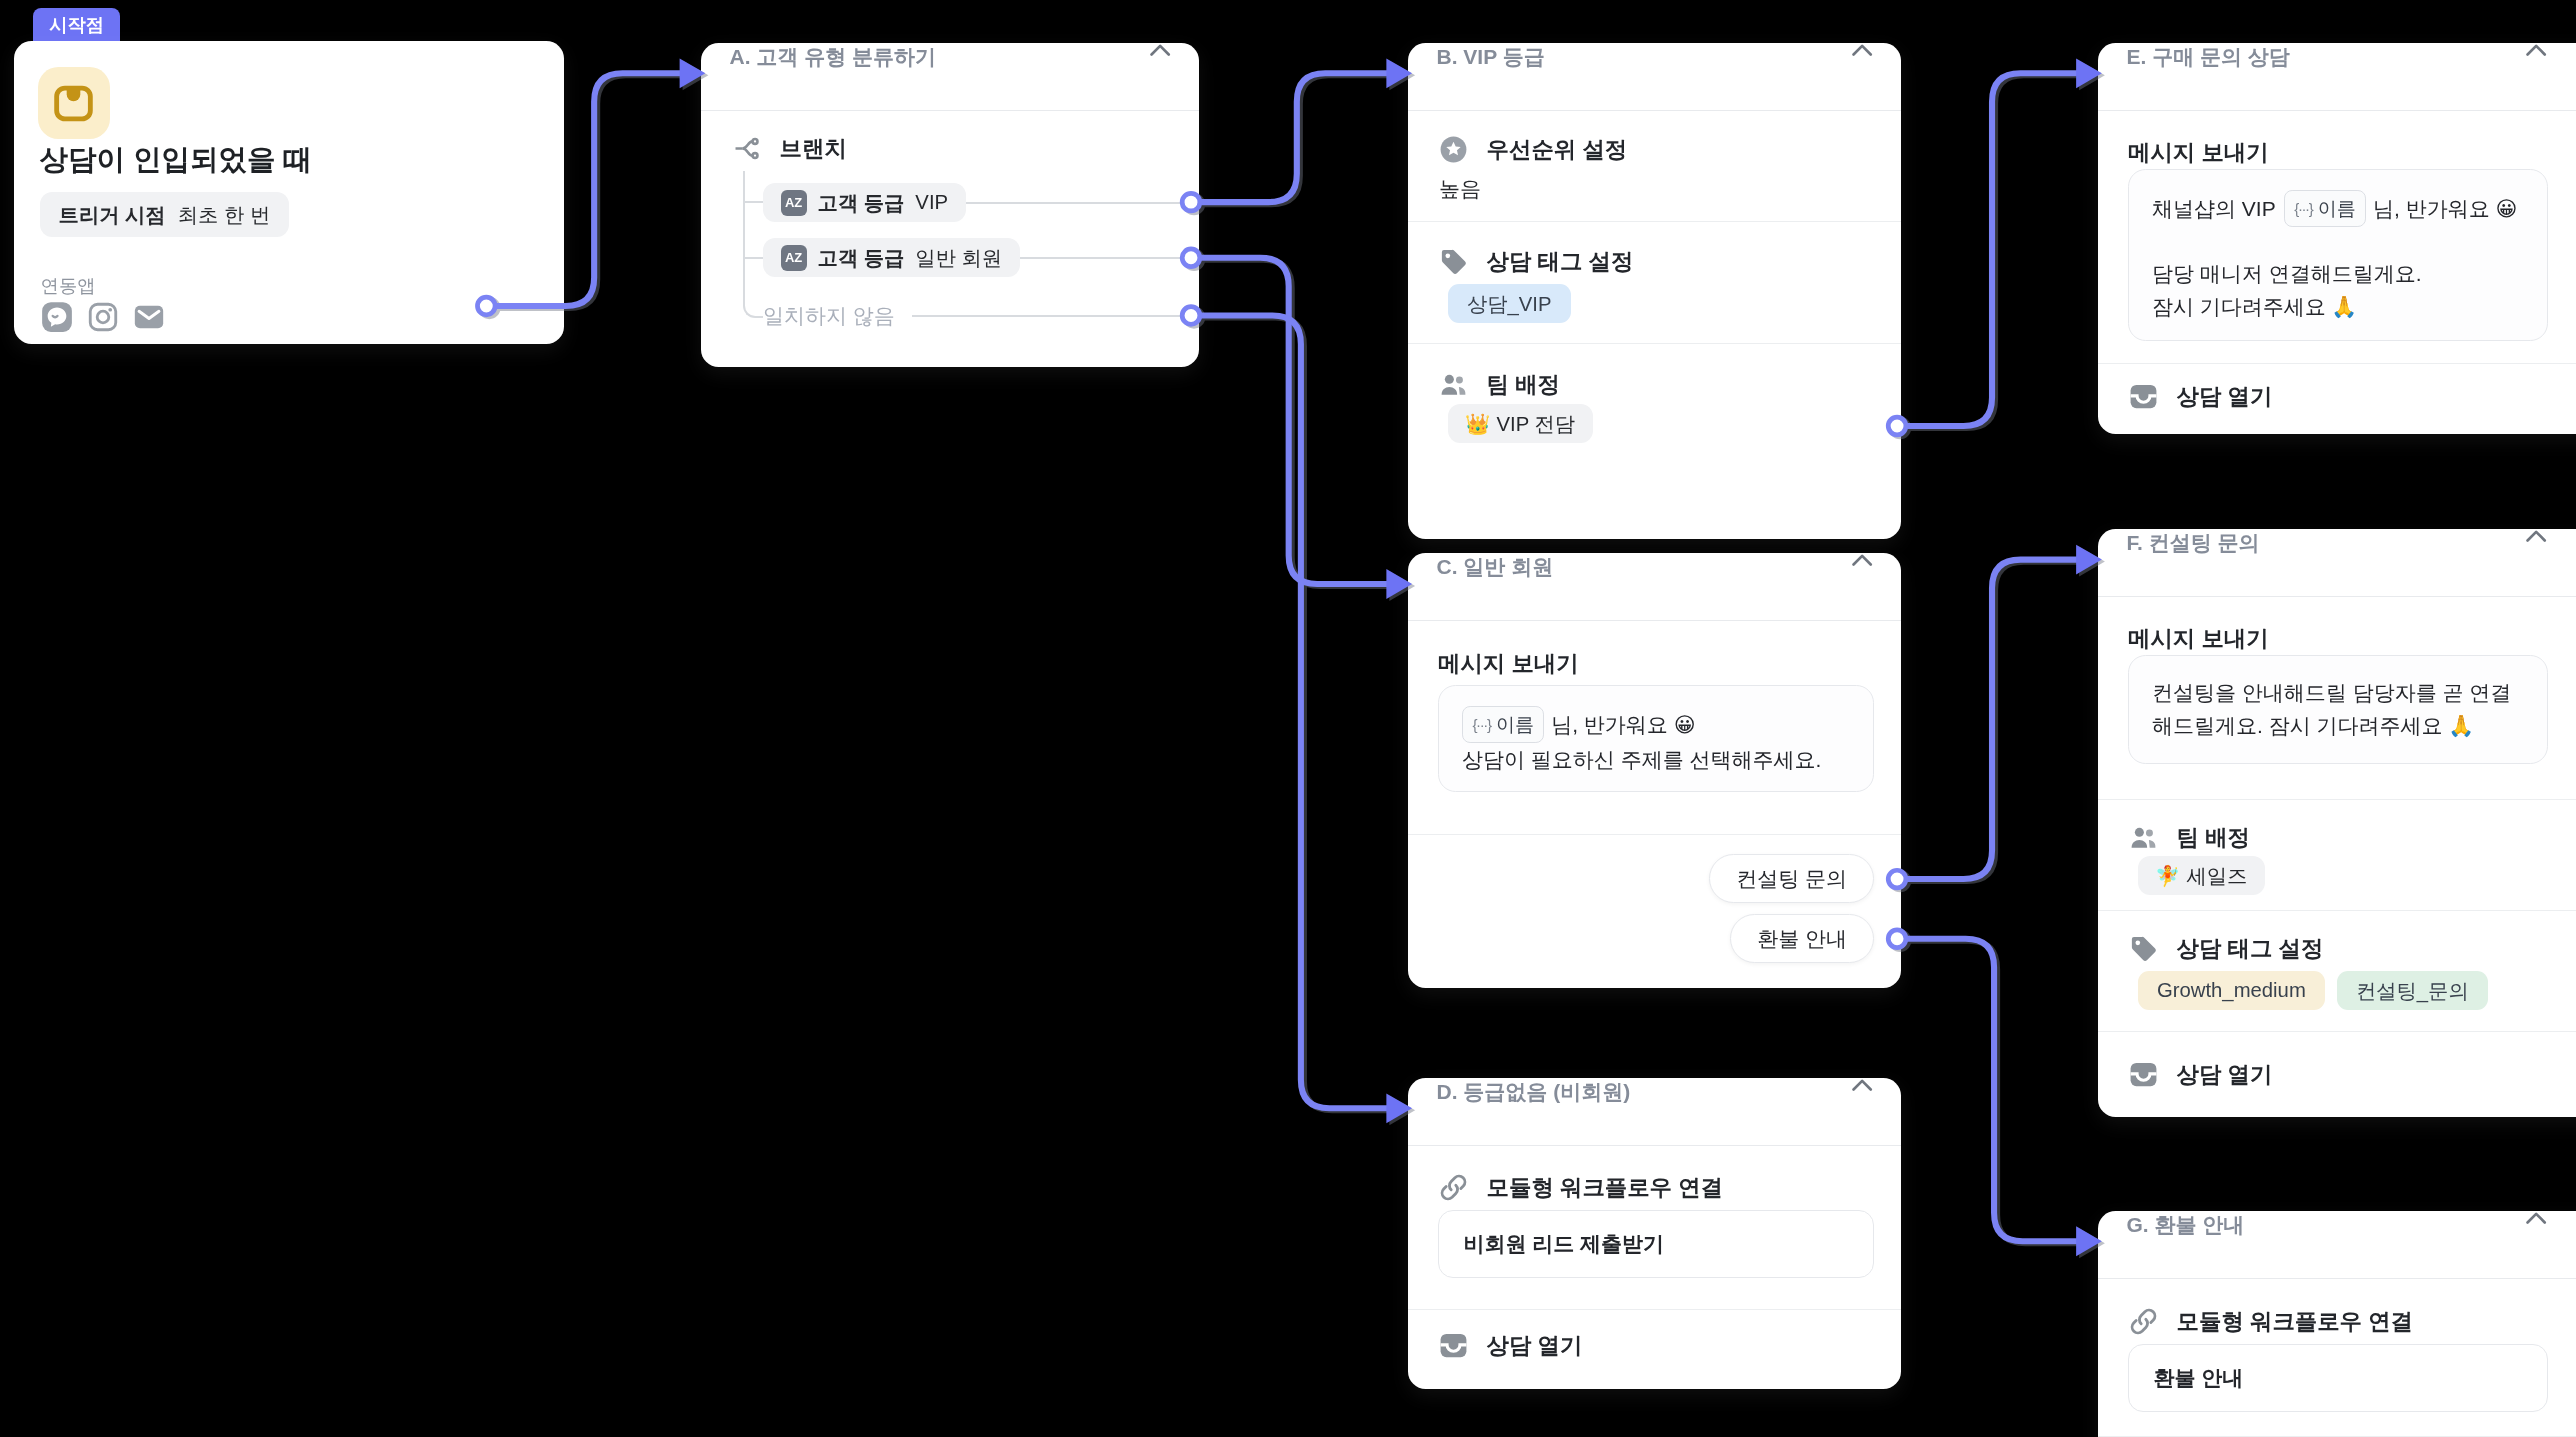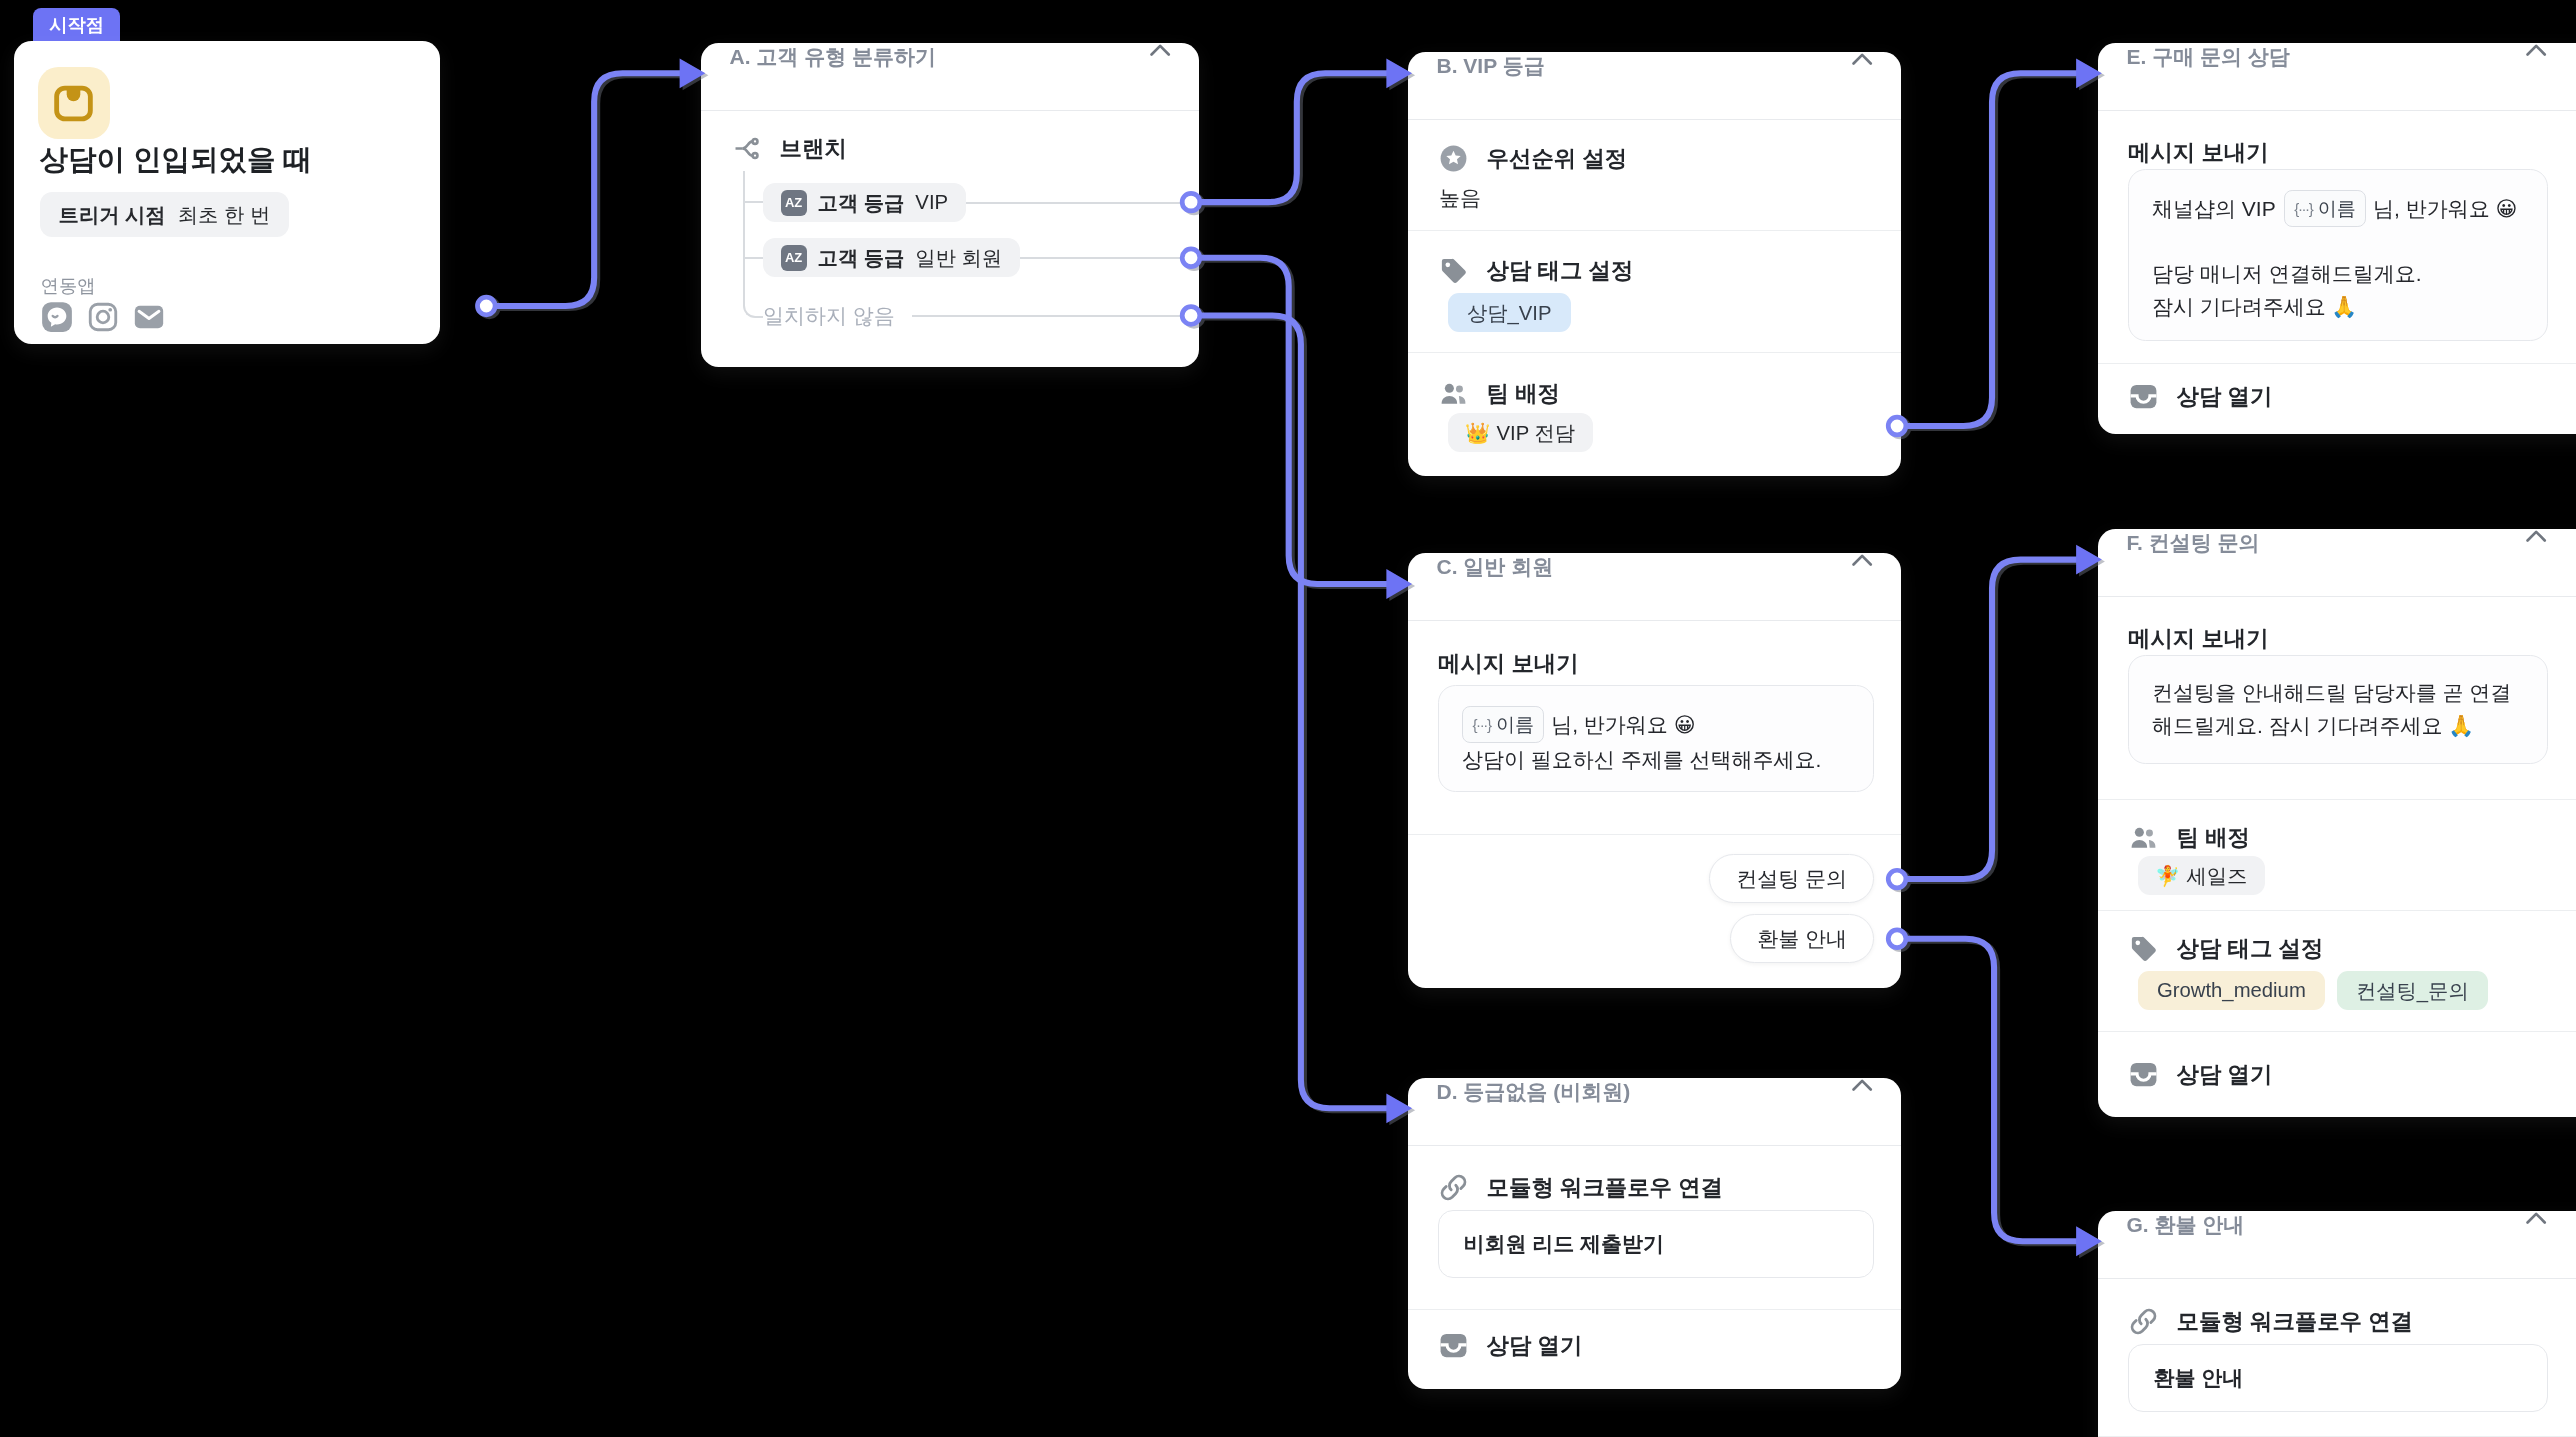--- a/index.html
+++ b/index.html
@@ -80,21 +80,21 @@
   .apps-label { position:absolute; left:27px; top:232px; font-size:18.3px; color:#8e949e; }
   .apps { position:absolute; left:26px; top:259px; display:flex; gap:12.2px; align-items:center; }
   .apps svg { width:34px; height:34px; }
   svg.overlay { position:absolute; left:0; top:0; z-index:10; pointer-events:none;
     filter:drop-shadow(3.4px 2.7px 0 rgba(112,117,130,.45)); }
 </style>
 </head>
 <body>
 
 <div class="badge">시작점</div>
-<div class="card" style="left:13.6px; top:41px; width:426px; height:303px;">
+<div class="card" style="left:13.6px; top:41px; width:550px; height:303px;">
   <div class="start-icon">
     <svg viewBox="0 0 24 24" width="43" height="43">
       <rect x="2.6" y="3.4" width="18.8" height="17.2" rx="4.6" fill="none" stroke="#c49316" stroke-width="2.7"></rect>
       <path d="M8.2 3.4 h7.6 v3.6 a3.8 3.8 0 0 1 -7.6 0 z" fill="#c49316"></path>
     </svg>
   </div>
   <div class="start-title">상담이 인입되었을 때</div>
   <div class="trig">
     <span class="bold">트리거 시점</span>
     <span>최초 한 번</span>
@@ -154,21 +154,21 @@
       <span>일반 회원</span>
     </span>
     <span class="lead"></span>
   </div>
   <div class="branch-row" style="top:258px; height:30px;">
     <span class="muted">일치하지 않음</span>
     <span class="lead"></span>
   </div>
 </div>
 
-<div class="card" style="left:1408px; top:52px; width:493px; height:424px;">
+<div class="card" style="left:1408px; top:43px; width:493px; height:496px;">
   <div class="hdr">
     <span class="hdr-title">B. VIP 등급</span>
     <svg class="chev" viewBox="0 0 26 16">
       <polyline points="2,14 13,3 24,14" fill="none" stroke="#70767f" stroke-width="3.4" stroke-linecap="round" stroke-linejoin="round"></polyline>
     </svg>
   </div>
   <div class="sec-title" style="top:91px;">
     <svg class="sec-ico" viewBox="0 0 24 24">
       <circle cx="12" cy="12" r="10" fill="#9aa0a8"></circle>
       <path d="M12 6l1.7 3.6 3.9.4-2.9 2.6.8 3.8L12 14.5l-3.5 1.9.8-3.8-2.9-2.6 3.9-.4z" fill="#fff"></path>

